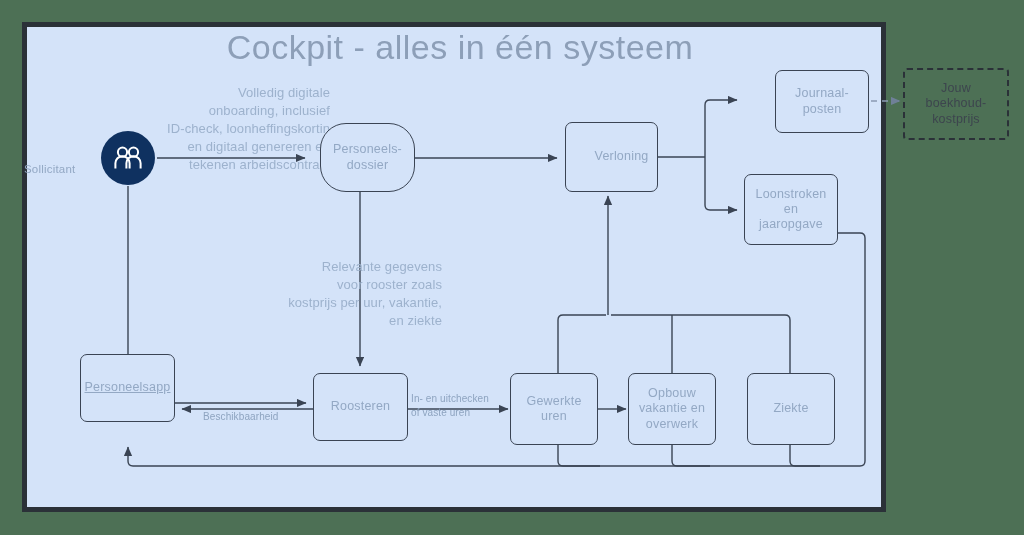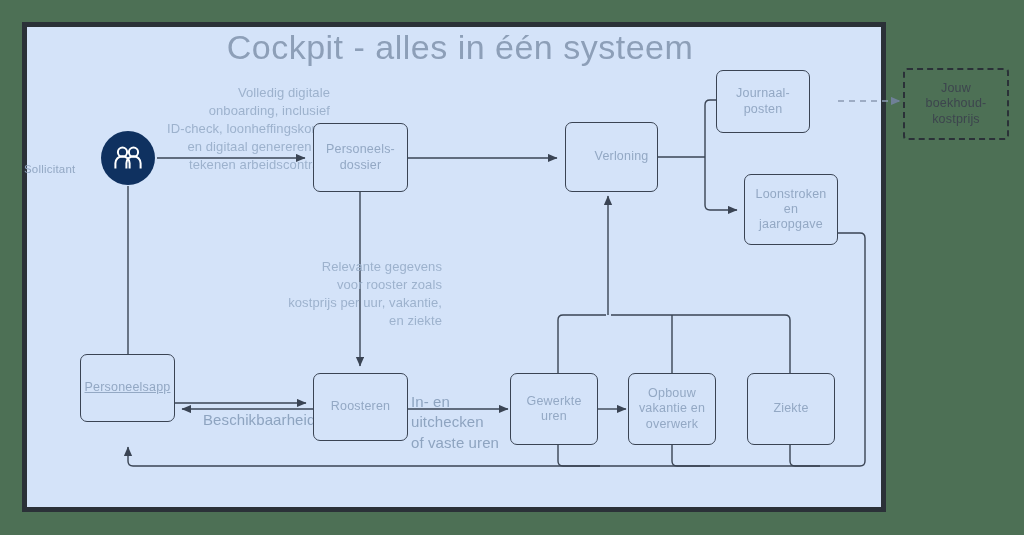--- a/index.html
+++ b/index.html
@@ -34,21 +34,21 @@
   #title{
     position:absolute;left:180px;top:28px;width:560px;
     text-align:center;font-size:34px;color:#8d9fb8;letter-spacing:.5px;
     font-weight:400;white-space:nowrap;
   }
   .note{
     position:absolute;text-align:right;color:#9db2cd;
     font-size:13px;line-height:1.38;white-space:pre-line;letter-spacing:.1px;
   }
   .edge-label{
-    position:absolute;color:#8ea4c0;font-size:15px;line-height:1.35;
+    position:absolute;color:#8ea4c0;font-size:10px;line-height:1.35;
     white-space:pre-line;letter-spacing:.1px;
   }
   
   #actor{
     position:absolute;left:101px;top:131px;width:54px;height:54px;
     border-radius:50%;background:#0f3160;
     display:flex;align-items:center;justify-content:center;
   }
   #actor-label{
     position:absolute;left:24px;top:163px;color:#93a8c4;font-size:11.5px;letter-spacing:.2px;
@@ -126,30 +126,30 @@
 tekenen arbeidscontract</div>
   <div class="note" style="left:282px;top:258px;width:160px;">Relevante gegevens
 voor rooster zoals
 kostprijs per uur, vakantie,
 en ziekte</div>
 
   <div class="edge-label" style="left:203px;top:410px;width:110px;text-align:left;">Beschikbaarheid</div>
   <div class="edge-label" style="left:411px;top:392px;width:100px;">In- en uitchecken
 of vaste uren</div>
 
-  <div class="node" style="left:313px;top:123px;width:95px;height:69px;">
+  <div class="node" style="left:320px;top:123px;width:95px;height:69px;border-radius:26px;">
     <span class="lbl">Personeels-
 dossier</span>
   </div>
 
   <div class="node" style="left:565px;top:122px;width:93px;height:70px;padding-left:22px;">
     <span class="lbl">Verloning</span>
   </div>
 
-  <div class="node" style="left:716px;top:70px;width:94px;height:63px;">
+  <div class="node" style="left:775px;top:70px;width:94px;height:63px;">
     <span class="lbl">Journaal-
 posten</span>
   </div>
 
   <div class="node" style="left:744px;top:174px;width:94px;height:71px;">
     <span class="lbl">Loonstroken
 en
 jaaropgave</span>
   </div>
 

